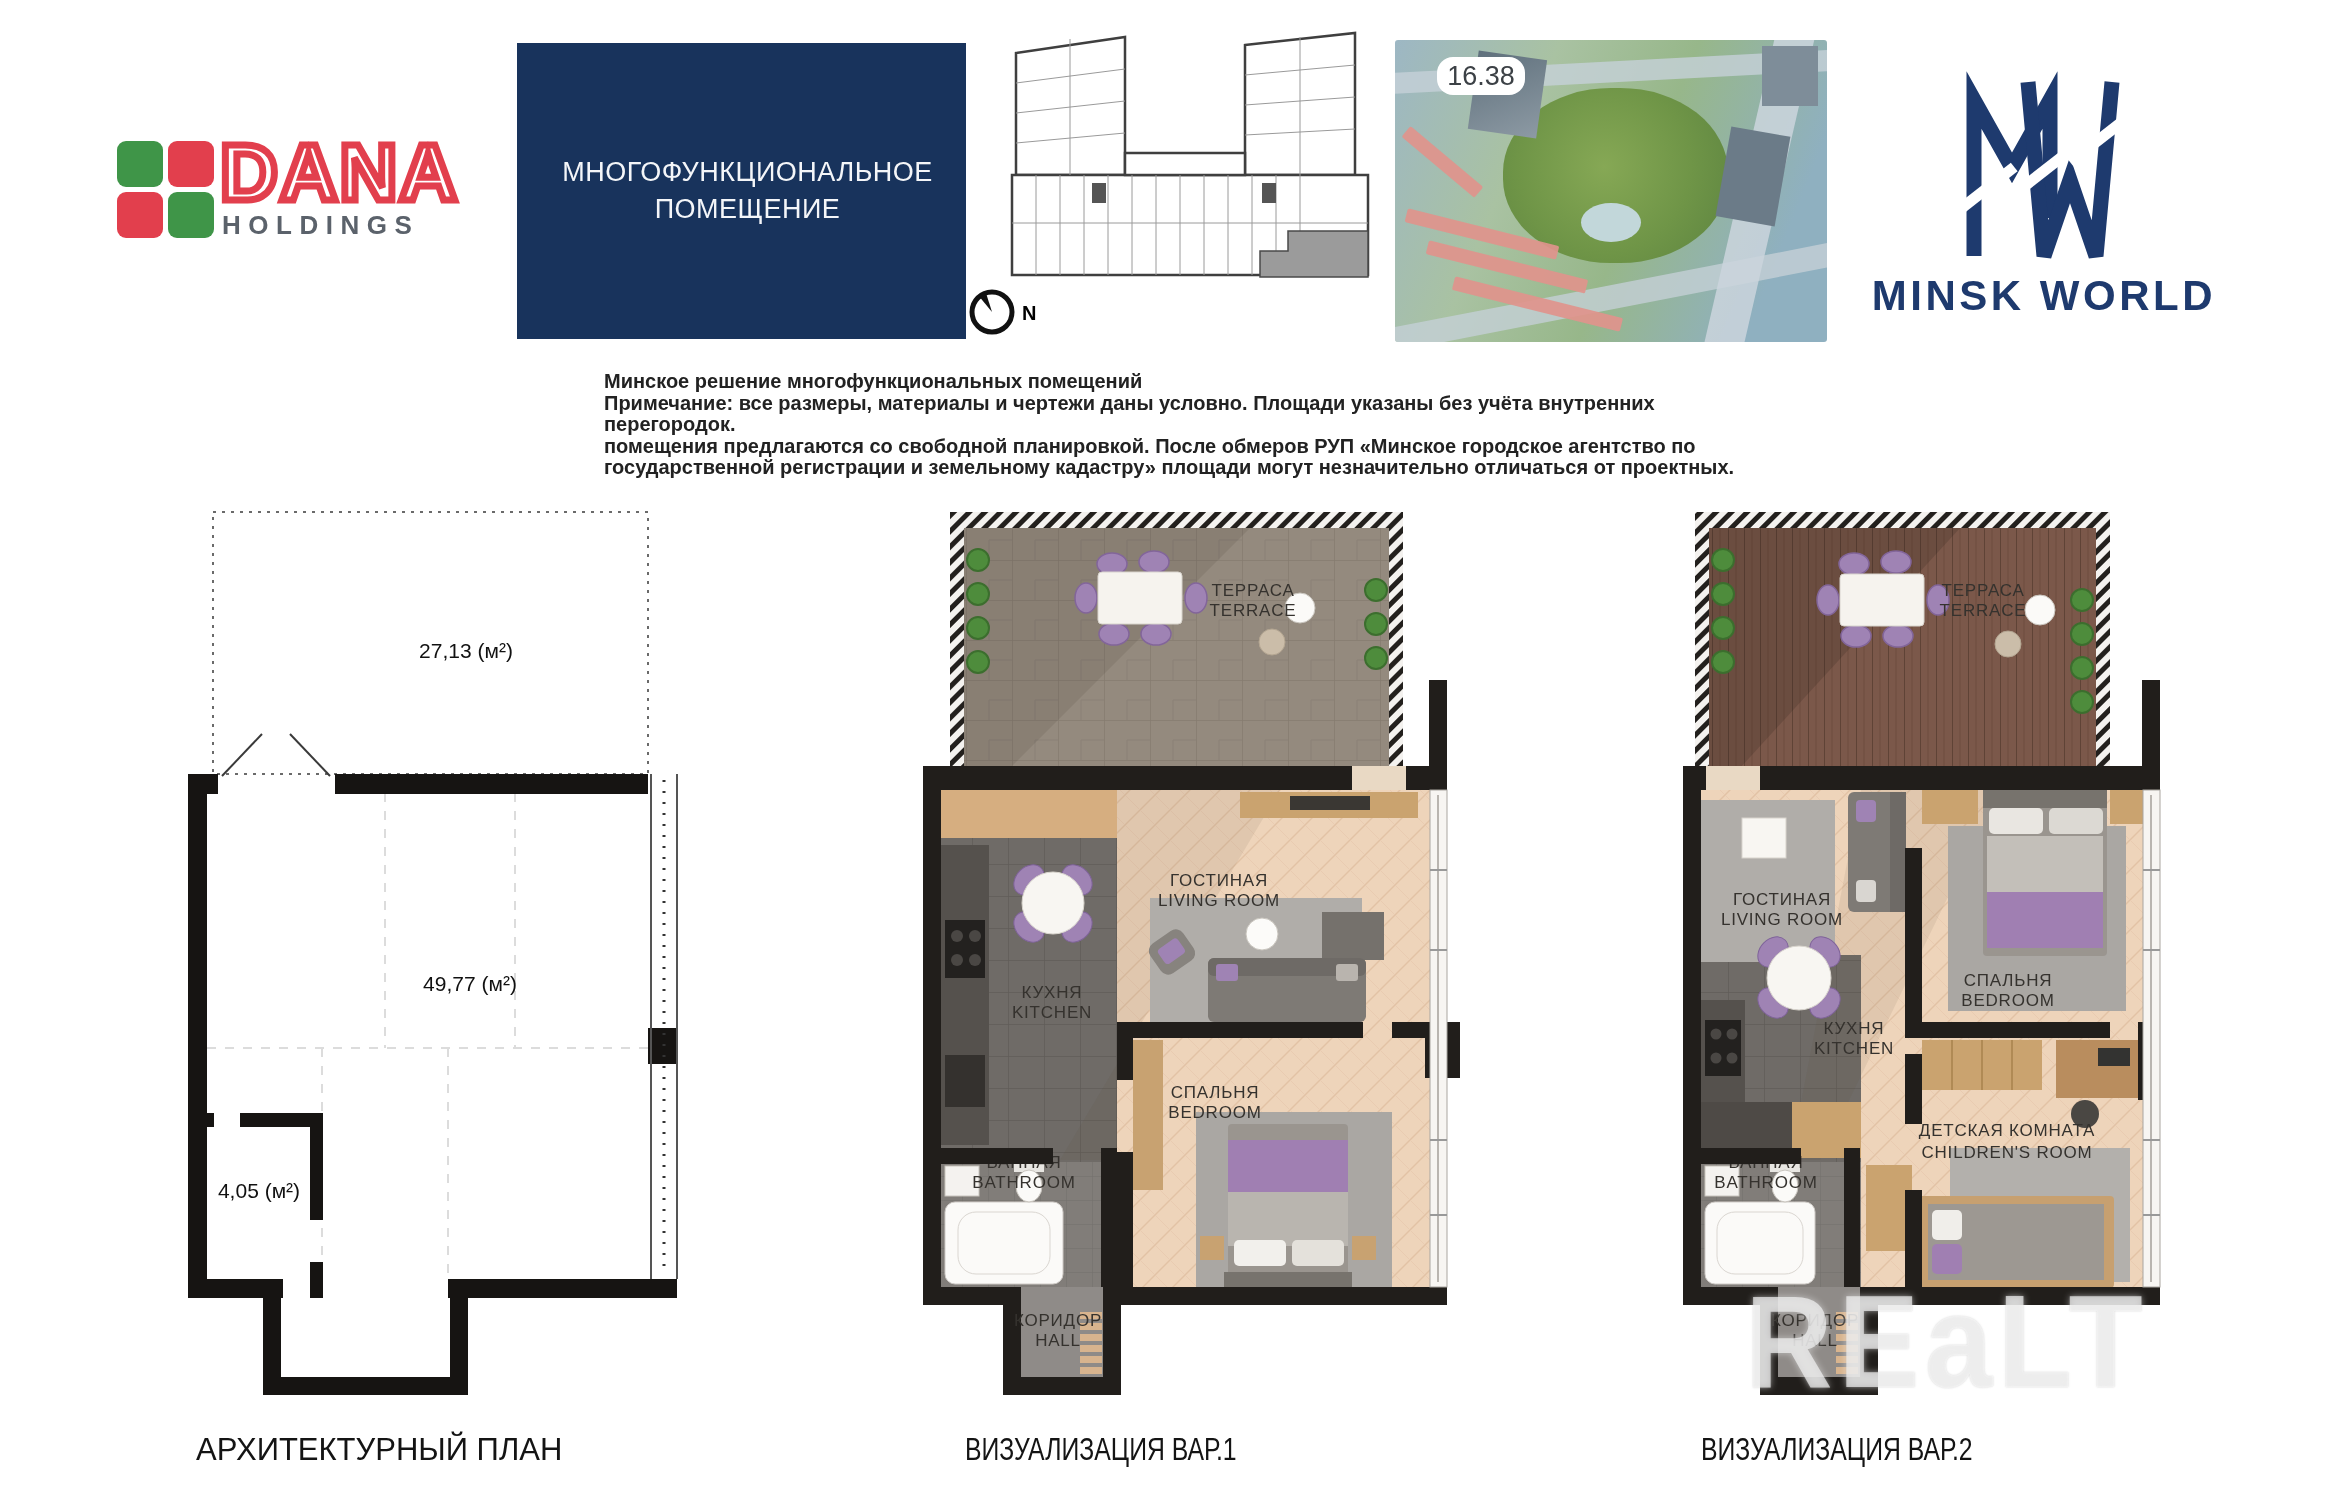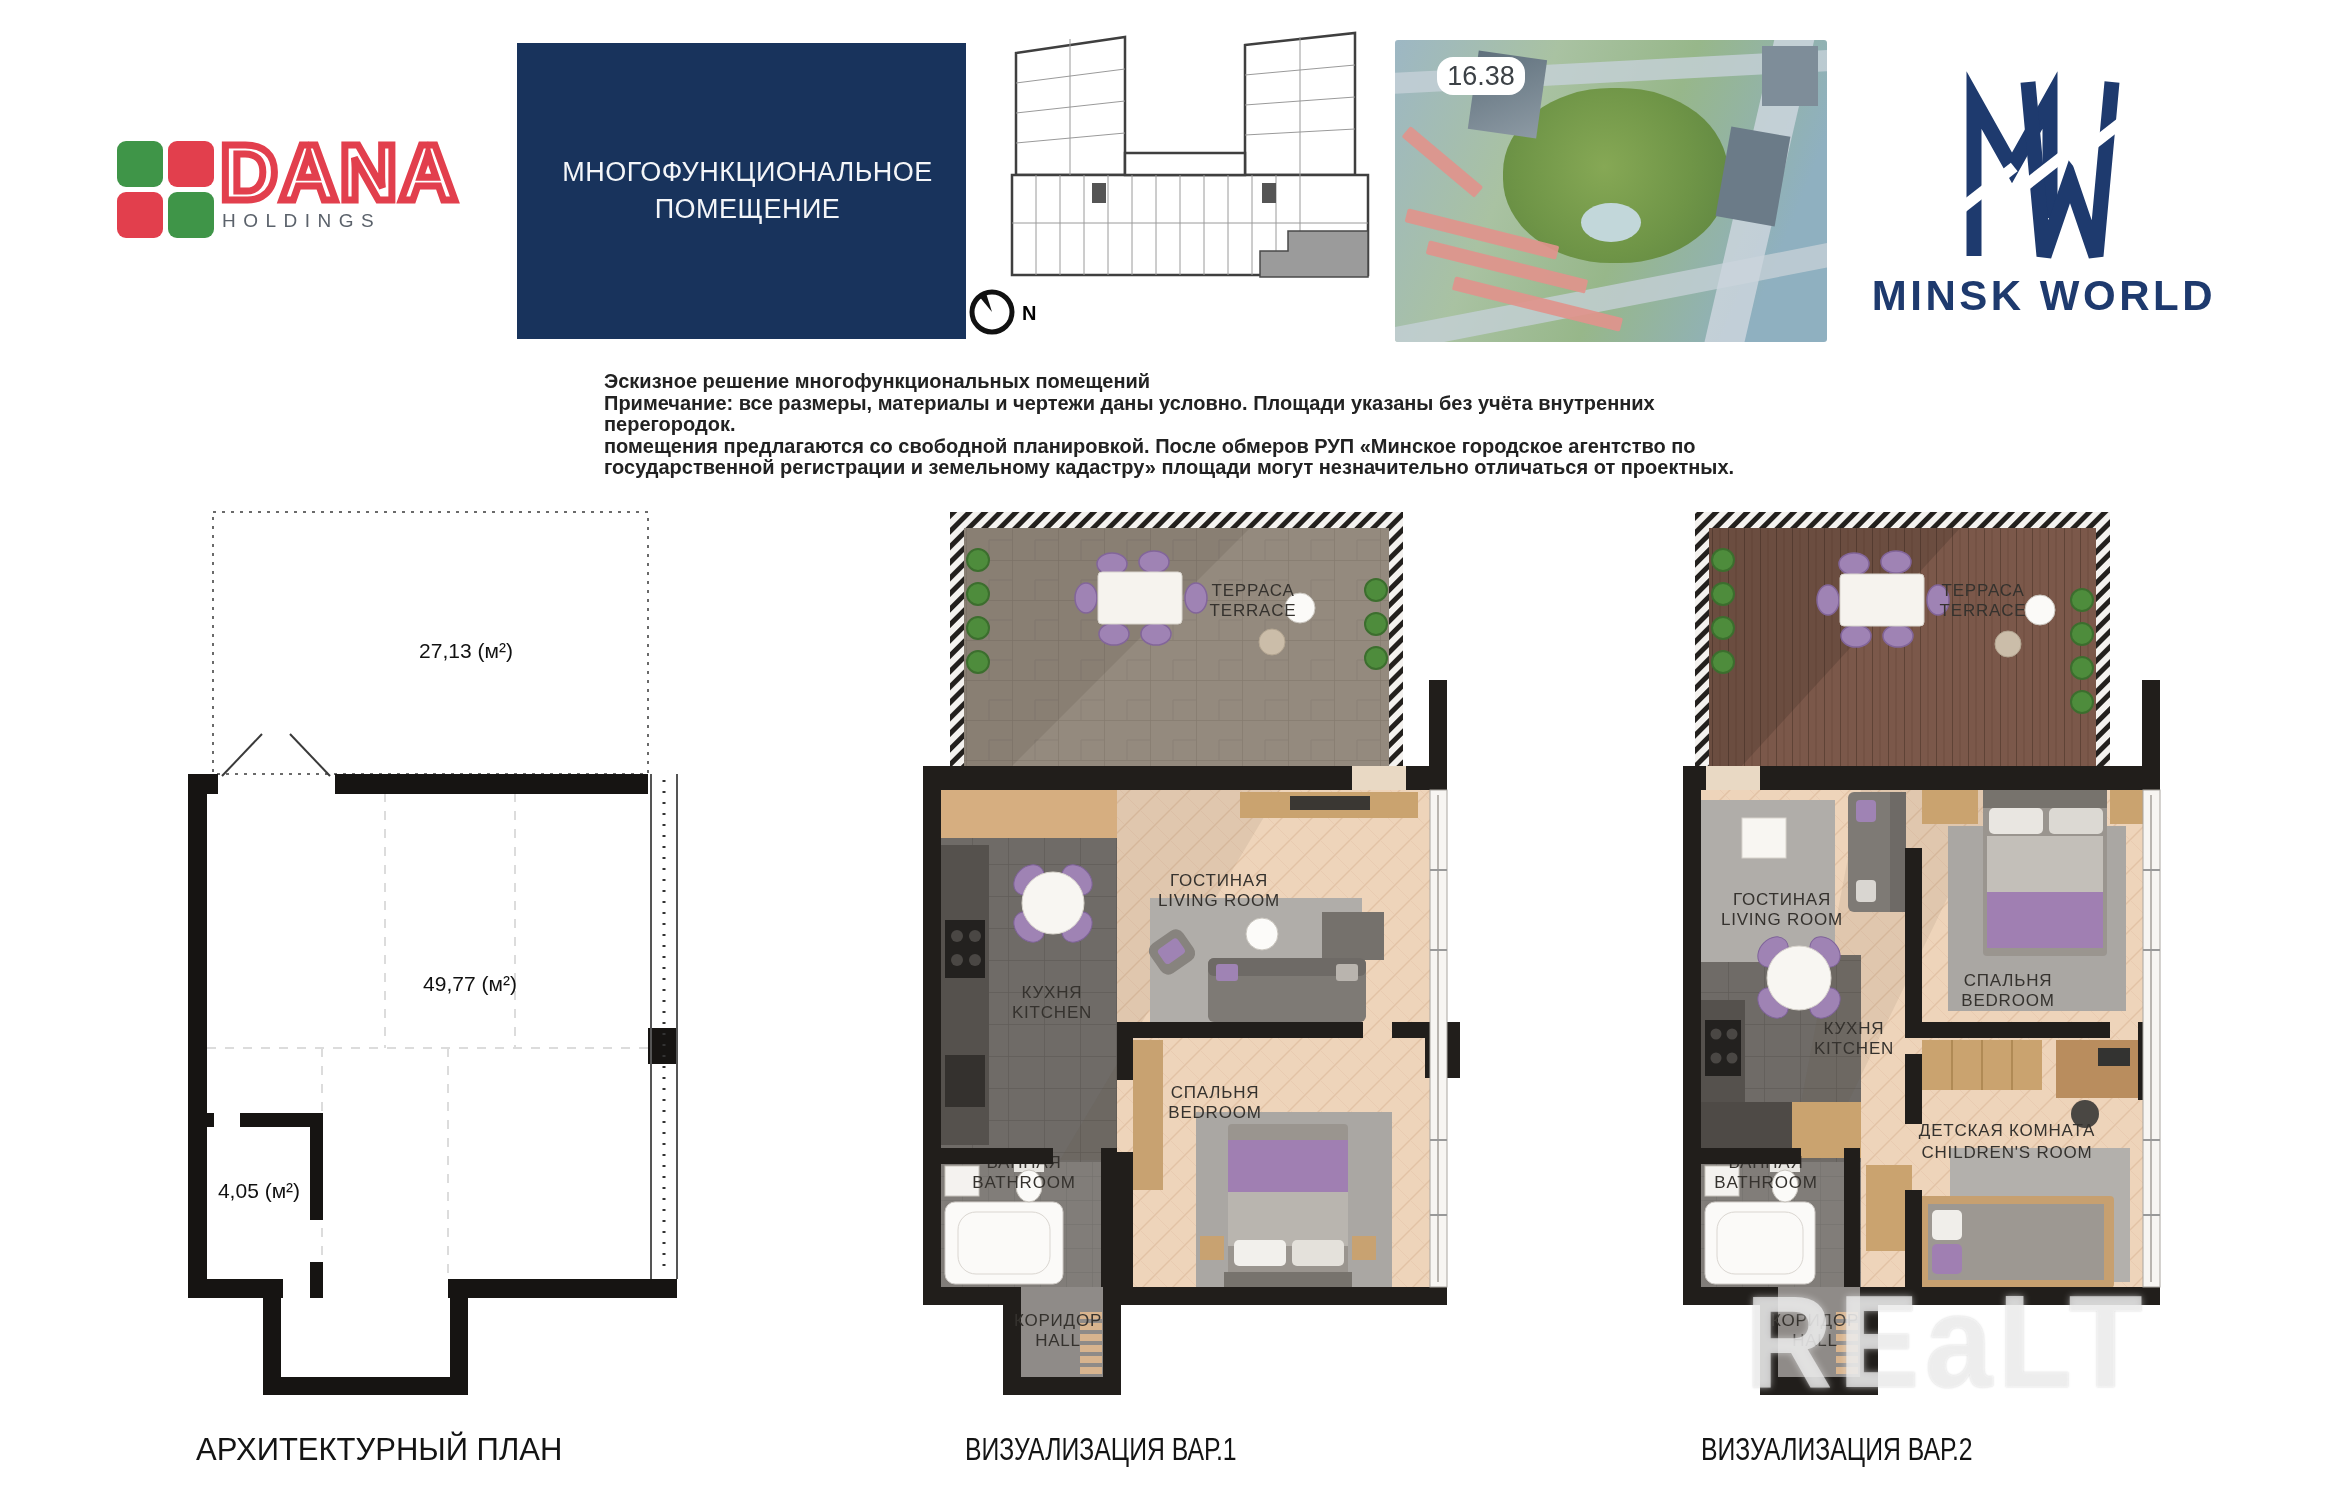--- a/index.html
+++ b/index.html
@@ -1,21 +1,21 @@
 <!DOCTYPE html>
 <html><head>
 <meta charset="utf-8">
 <style>
   html,body{margin:0;padding:0;background:#ffffff;}
   .page{position:relative;width:2338px;height:1512px;background:#fff;overflow:hidden;
         font-family:"Liberation Sans",sans-serif;}
   .abs{position:absolute;}
   
   .dana-sq{position:absolute;width:46px;height:46px;border-radius:9px;}
-  .dana-holdings{position:absolute;left:222px;top:210px;font-size:19px;font-weight:normal;
+  .dana-holdings{position:absolute;left:222px;top:210px;font-size:26px;font-weight:bold;
                  letter-spacing:7.5px;color:#5b626b;}
   .banner{position:absolute;left:517px;top:43px;width:437px;height:296px;background:#18335c;
           display:flex;align-items:center;justify-content:center;text-align:center;padding-left:12px;}
   .banner-text{color:#f4f6f9;font-size:27px;line-height:37px;letter-spacing:.5px;font-weight:400;}
   .compass-n{font-size:20px;font-weight:600;color:#111;}
   .aerial{position:absolute;left:1395px;top:40px;width:432px;height:302px;overflow:hidden;
           border-radius:3px;background:linear-gradient(112deg,#9db7c4 0%,#a9c2a2 30%,#97b78a 55%,#8fb0c0 85%);}
   .aerial>div{position:absolute;}
   .a-park{left:25%;top:16%;width:52%;height:58%;border-radius:48%;
           background:radial-gradient(circle at 45% 45%,#86a855 0%,#6f9547 55%,#5c8340 100%);}
@@ -135,21 +135,21 @@
     </g>
     <g fill="#ffffff">
       <rect x="-15" y="118" width="80" height="11" transform="rotate(-38 25 124)"></rect>
       <rect x="48" y="96" width="80" height="11" transform="rotate(-38 88 102)"></rect>
       <rect x="104" y="64" width="80" height="11" transform="rotate(-38 144 70)"></rect>
     </g>
   </svg>
   <div class="mw-word">MINSK WORLD</div>
 
   <div class="disclaimer">
-    <div>Эскизное решение многофункциональных помещений</div>
+    <div>Минское решение многофункциональных помещений</div>
     <div>Примечание: все размеры, материалы и чертежи даны условно. Площади указаны без учёта внутренних перегородок.</div>
     <div>помещения предлагаются со свободной планировкой. После обмеров РУП «Минское городское агентство по</div>
     <div>государственной регистрации и земельному кадастру» площади могут незначительно отличаться от проектных.</div>
   </div>
 
   <svg class="plans-svg" width="2338" height="1512" viewBox="0 0 2338 1512">
     <defs>
       <pattern id="p-hatch" width="11" height="11" patternUnits="userSpaceOnUse" patternTransform="rotate(45)">
         <rect width="11" height="11" fill="#f4f2ef"></rect>
           <rect width="5" height="11" fill="#23201d"></rect>

